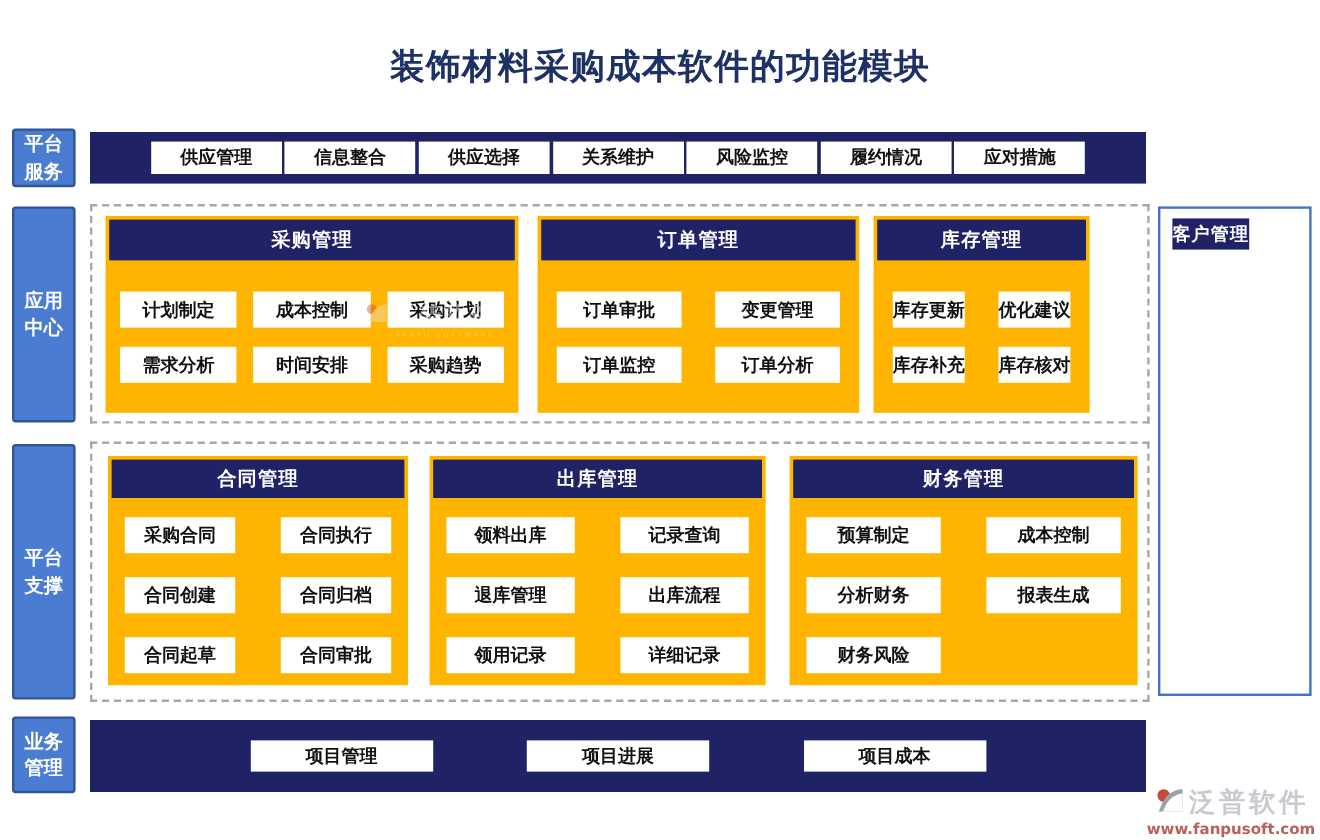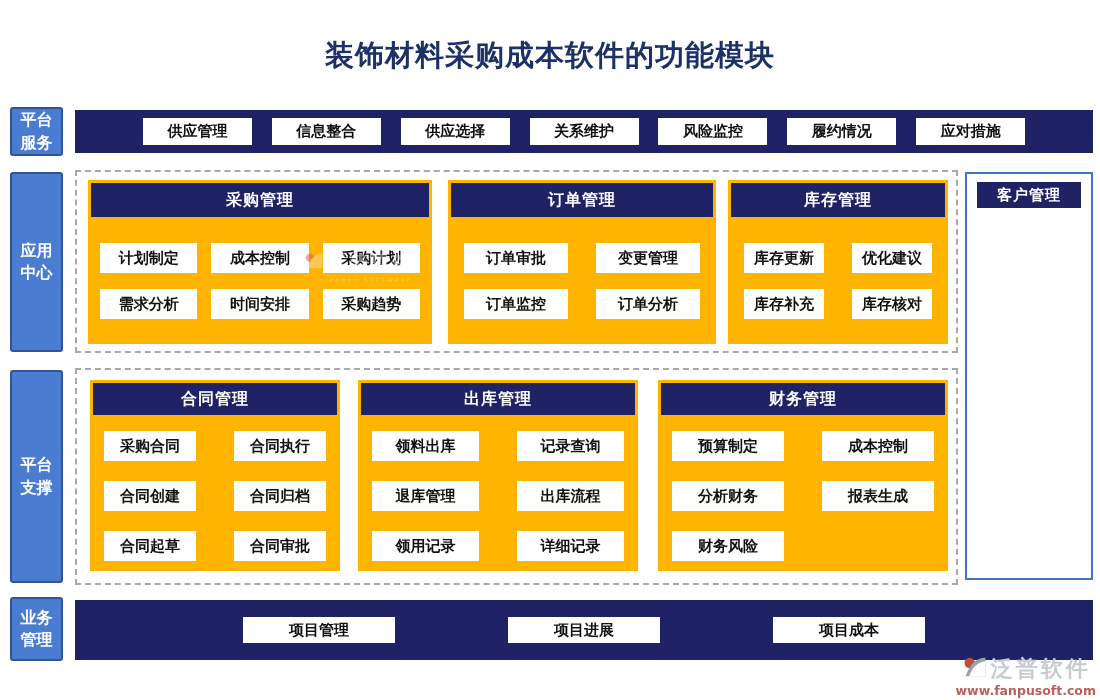--- a/index.html
+++ b/index.html
@@ -18,21 +18,21 @@
     color:#fff;font-size:16px;font-weight:600;line-height:1.38;
     display:flex;align-items:center;justify-content:center;text-align:center;
     padding:0 8px;word-break:break-all;
   }
   #rail-ps{top:107px;height:49px;}
   #rail-ac{top:172px;height:180px;}
   #rail-pt{top:370px;height:213px;}
   #rail-bm{top:597px;height:64px;}
   
   .hbar{
-    position:absolute;left:75px;width:1018px;background:#1F2365;
+    position:absolute;left:75px;width:880px;background:#1F2365;
     display:flex;align-items:center;justify-content:space-evenly;box-sizing:border-box;
   }
   #top-bar{top:110px;height:43px;padding:0 48px;}
   #bottom-bar{top:600px;height:60px;padding:0 95px;gap:40px;}
   .btn-white{
     background:#ffffff;color:#111;font-size:15px;font-weight:600;
     display:flex;align-items:center;justify-content:center;white-space:nowrap;
   }
   #top-bar .btn-white{height:27px;min-width:93px;padding:0 8px;}
   #bottom-bar .btn-white{height:26px;width:152px;}
@@ -50,28 +50,28 @@
   }
   .ph-l{height:34px;}
   .ph-s{height:32px;}
   .grid{display:grid;}
   .grid .btn-white{height:30px;font-weight:600;}
   .grid-3{grid-template-columns:repeat(3,1fr);padding:23px 12px 0;gap:16px 14px;}
   .grid-2{grid-template-columns:repeat(2,1fr);padding:23px 16px 0;gap:16px 28px;}
   .grid-2x3{grid-template-columns:repeat(2,1fr);padding:13px 14px 0;gap:20px 38px;}
   #panel-procurement{left:88px;top:180px;width:344px;height:164px;}
   #panel-order{left:448px;top:180px;width:268px;height:164px;}
-  #panel-inventory{left:728px;top:180px;width:220px;height:164px;}
+  #panel-inventory{left:728px;top:180px;width:180px;height:164px;}
   #panel-contract{left:90px;top:380px;width:250px;height:191px;}
   #panel-outbound{left:358px;top:380px;width:280px;height:191px;}
   #panel-finance{left:658px;top:380px;width:290px;height:191px;}
   
   #customer{
     position:absolute;left:965px;top:172px;width:128px;height:408px;box-sizing:border-box;
-    background:#fff;border:2px solid #4472C4;display:flex;flex-direction:column;
+    background:#fff;border:2px solid #4472C4;display:flex;flex-direction:row;
   }
   #customer .panel-header{margin:8px 10px 0;height:26px;font-size:15px;}
   #customer .items{
     flex:1;display:flex;flex-direction:column;justify-content:space-around;align-items:center;
     padding:8px 0 14px;font-size:16px;font-weight:600;color:#1a1a1a;
   }
   #customer .items div{cursor:default;}
   
   .wm-inline{
     position:absolute;left:303px;top:250px;opacity:.5;display:flex;flex-direction:column;

